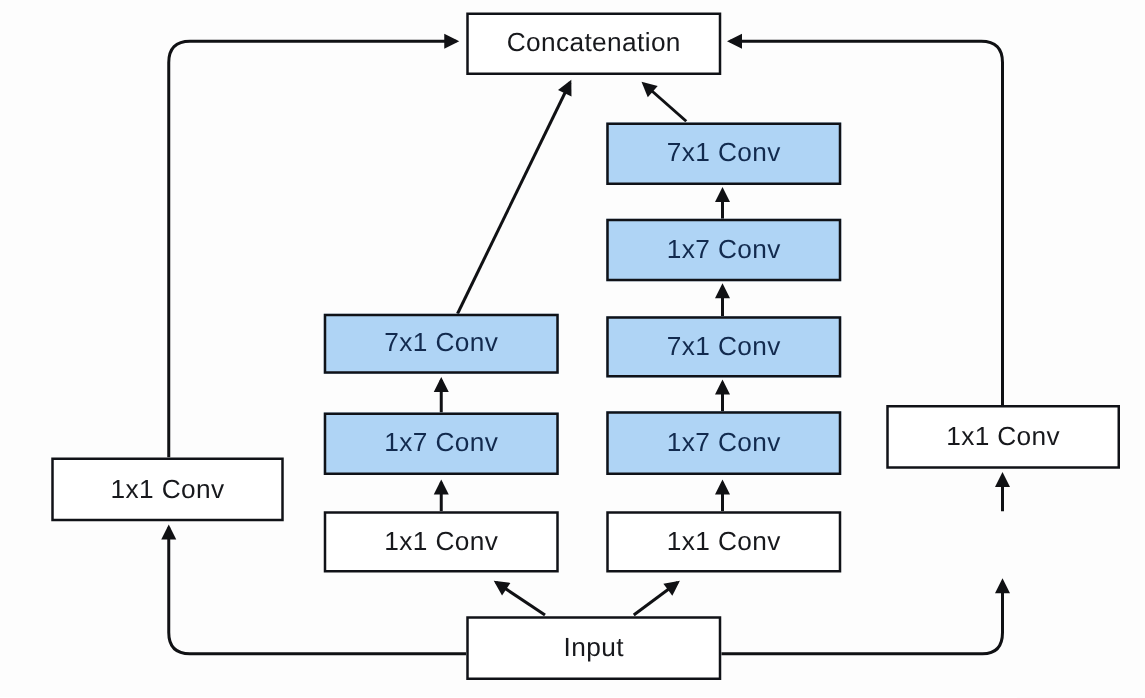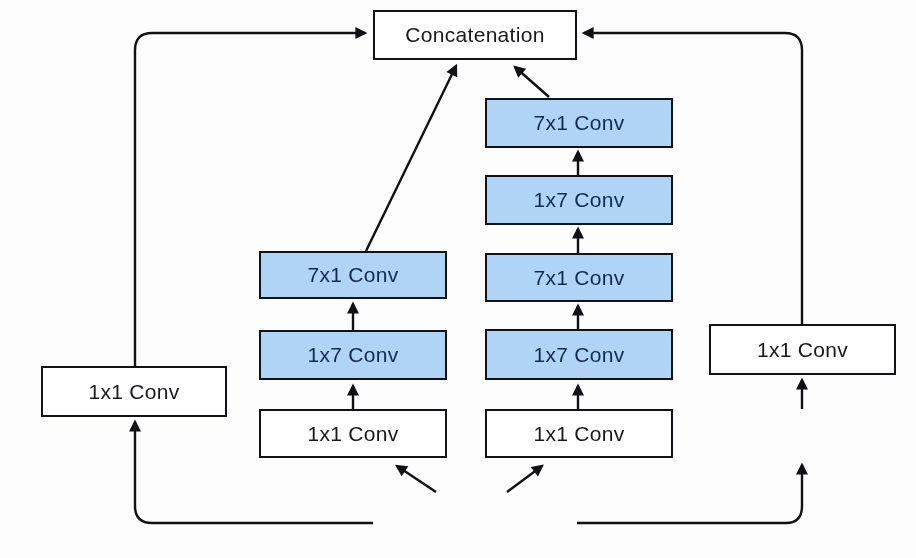--- a/index.html
+++ b/index.html
@@ -93,14 +93,15 @@
   <div class="node white" style="left:259px; top:409px; width:188px; height:49px;">1x1 Conv</div>
 
   <div class="node blue" style="left:485px; top:98px; width:188px; height:50px;">7x1 Conv</div>
   <div class="node blue" style="left:485px; top:175px; width:188px; height:50px;">1x7 Conv</div>
   <div class="node blue" style="left:485px; top:253px; width:188px; height:49px;">7x1 Conv</div>
   <div class="node blue" style="left:485px; top:329px; width:188px; height:51px;">1x7 Conv</div>
   <div class="node white" style="left:485px; top:409px; width:188px; height:49px;">1x1 Conv</div>
 
   <div class="node white" style="left:709px; top:324px; width:187px; height:51px;">1x1 Conv</div>
 
+  <div class="node white" style="left:373px; top:493px; width:204px; height:51px;">Input</div>
 
 </div>
 
 </body></html>

